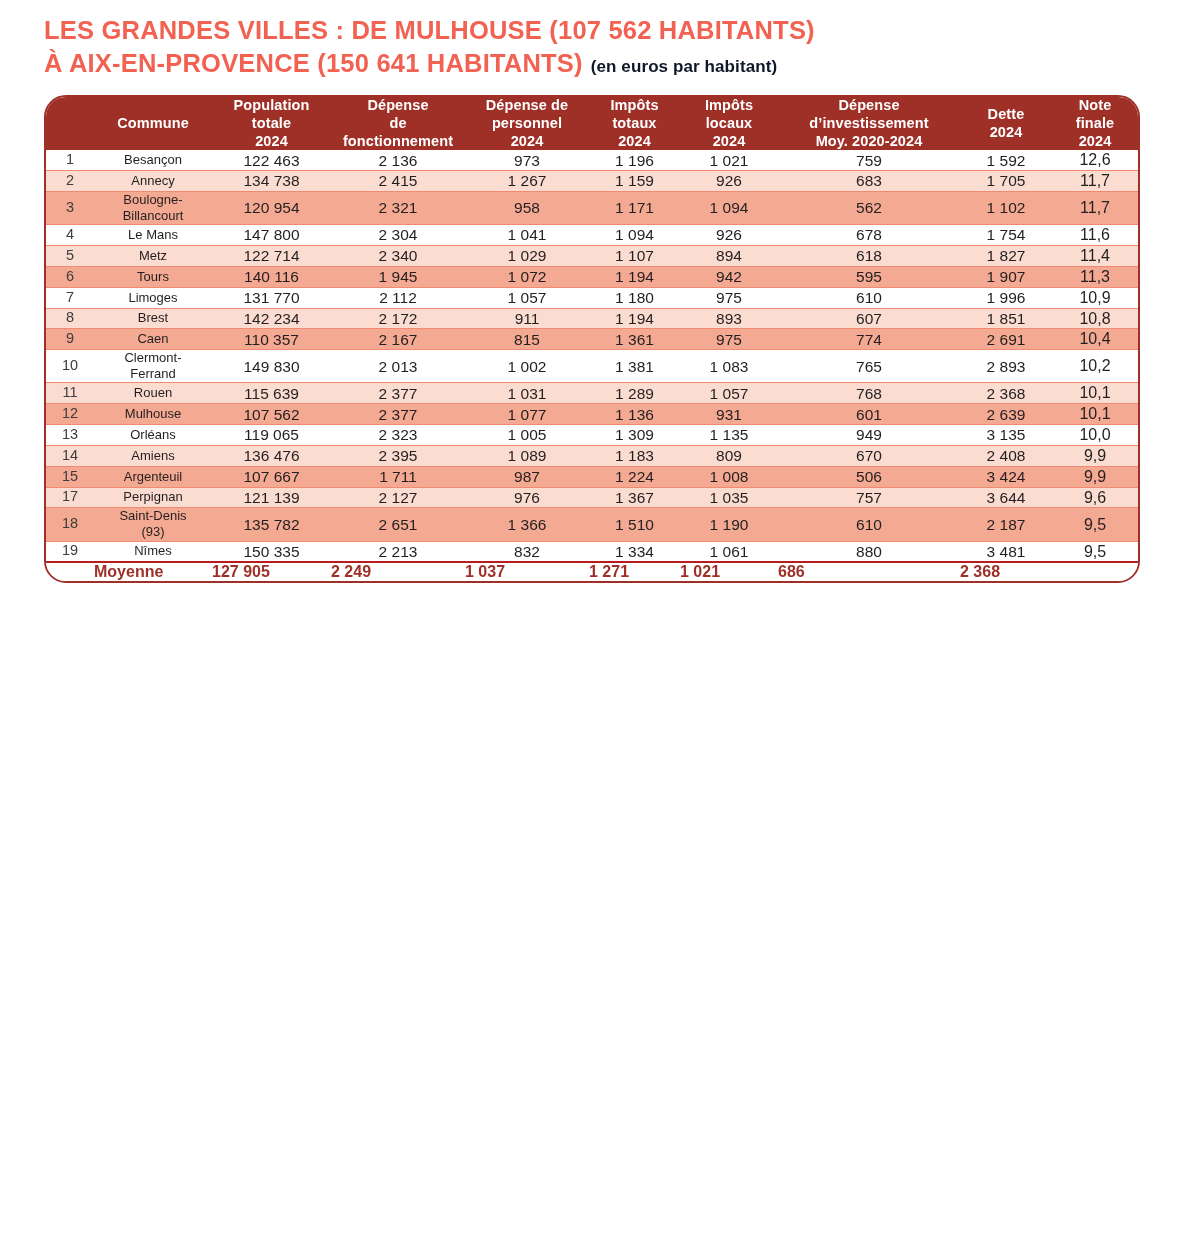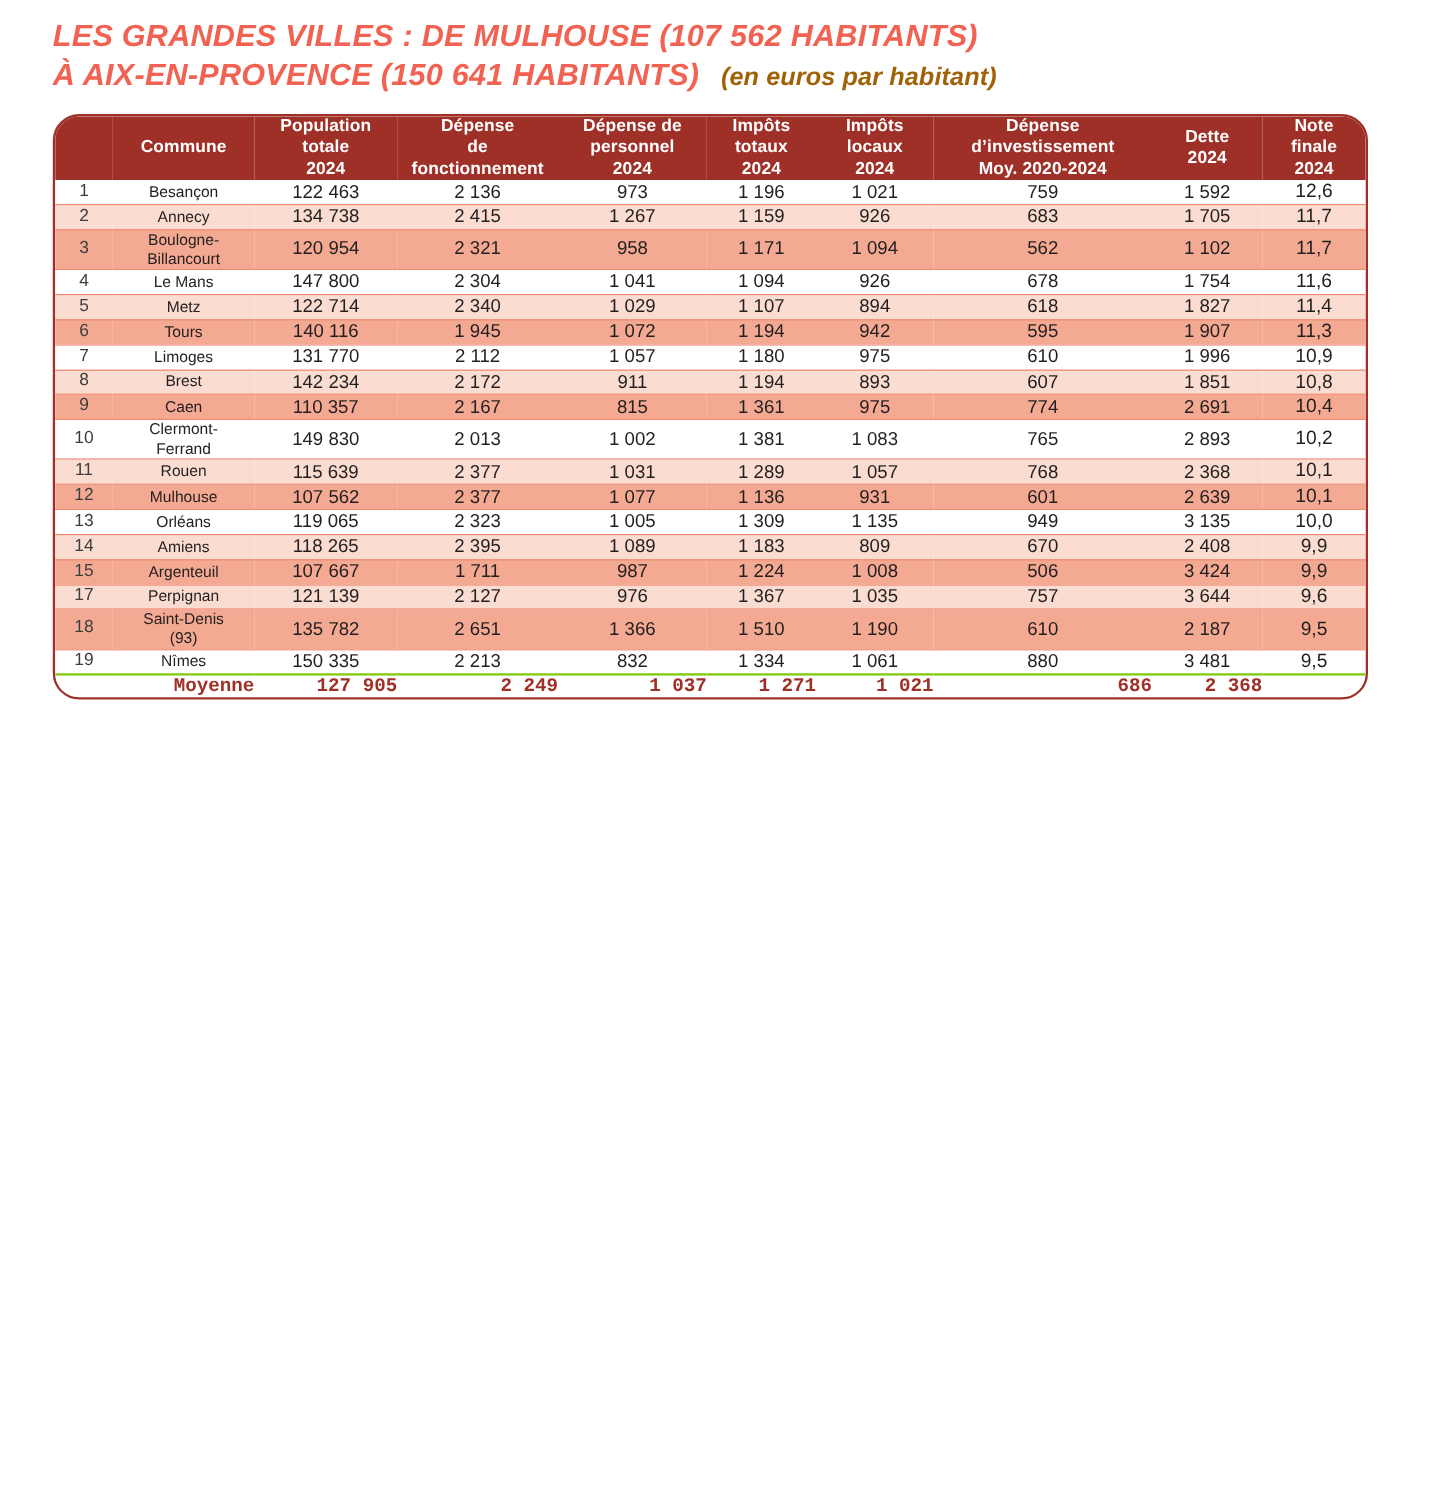--- a/index.html
+++ b/index.html
@@ -14,36 +14,35 @@
     height: 1252px;
     font-family: "Liberation Sans", sans-serif;
     color: #231f20;
     overflow: hidden;
   }
 
   
   .title-block {
     padding: 14px 0 0 44px;
     width: 1156px;
-    font-style: italic;
   }
   .title-line {
     font-size: 25.5px;
     font-weight: bold;
     color: #f26252;
     letter-spacing: 0.2px;
     line-height: 1.28;
     white-space: nowrap;
   }
   .title-suffix {
-    font-size: 21px;
+    font-size: 17px;
     font-weight: bold;
-    color: #a16207;
+    color: #0f172a;
     letter-spacing: 0.1px;
-    margin-left: 18px;
+    margin-left: 8px;
   }
 
   
   .table-wrap {
     margin: 16px 0 0 44px;
     width: 1096px;
     border: 2px solid #9e3028;
     border-radius: 22px;
     overflow: hidden;
     background: #ffffff;
@@ -94,27 +93,26 @@
   }
   td.note {
     font-weight: normal;
     font-size: 16px;
   }
   .cell-sub { display: block; }
 
   
   tfoot tr { background: #ffffff; }
   tfoot td {
-    border-top: 2px solid #84cc16;
+    border-top: 2px solid #b91c1c;
     color: #9e3028;
     font-weight: bold;
     font-size: 16px;
-    text-align: right;
+    text-align: left;
     padding: 15px 2px 17px;
-    font-family: Liberation Mono, monospace;
   }
   tfoot td.rank { color: #9e3028; }
 </style>
 </head>
 <body>
 
 <div class="title-block">
   <div class="title-line">
     <span>LES GRANDES VILLES : DE MULHOUSE (107 562 HABITANTS)</span>
   </div>
@@ -367,21 +365,21 @@
           <td>1 135</td>
           <td>949</td>
           <td>3 135</td>
           <td class="note">10,0</td>
         </tr>
         <tr class="shade-1">
           <td class="rank">14</td>
           <td class="commune">
             <span class="cell-sub">Amiens</span>
           </td>
-          <td>118 265</td>
+          <td>136 476</td>
           <td>2 395</td>
           <td>1 089</td>
           <td>1 183</td>
           <td>809</td>
           <td>670</td>
           <td>2 408</td>
           <td class="note">9,9</td>
         </tr>
         <tr class="shade-2">
           <td class="rank">15</td>

